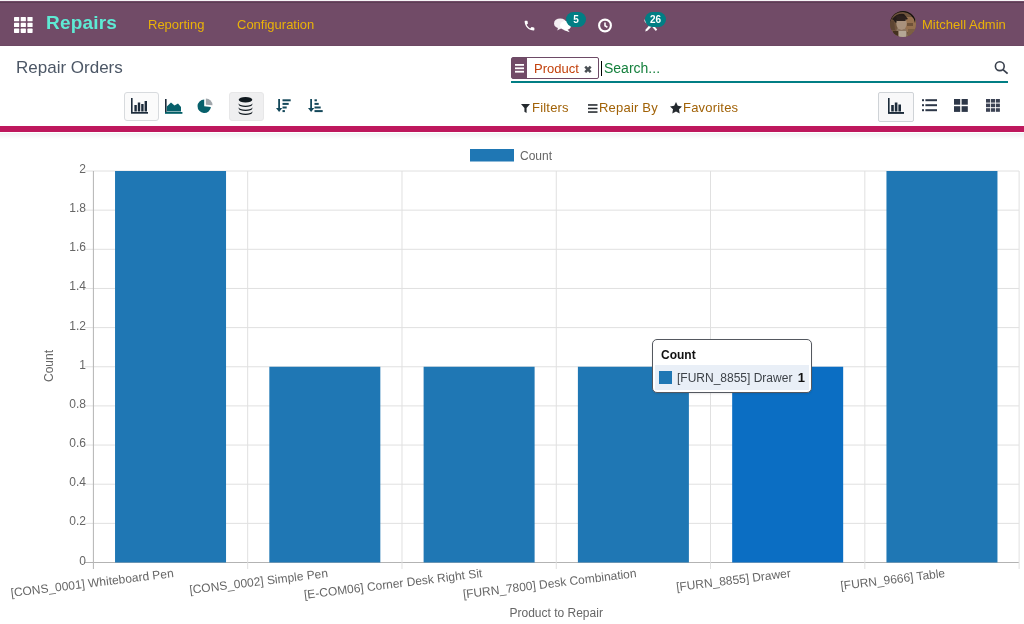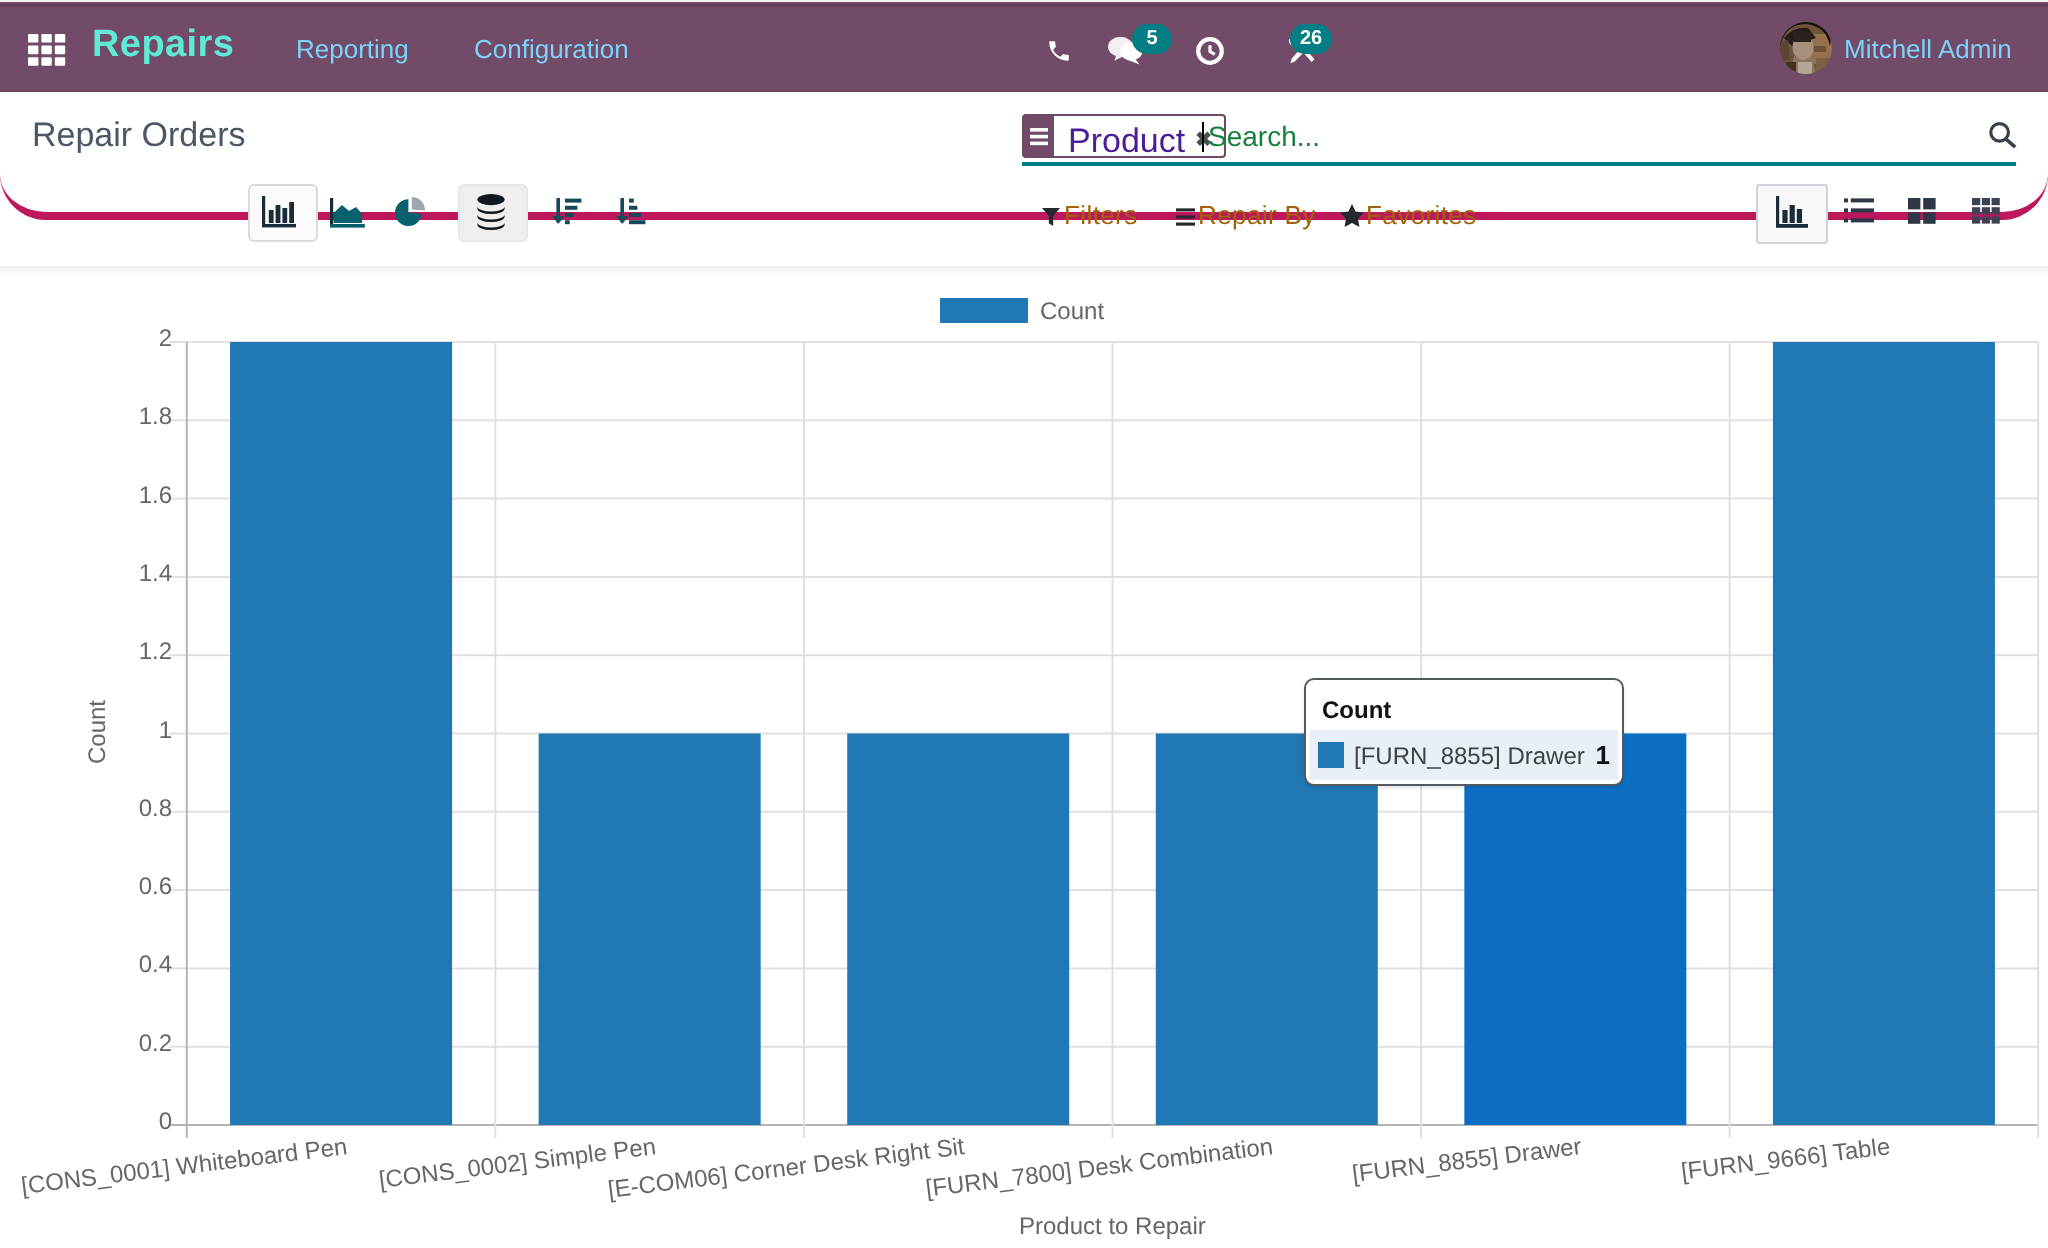--- a/index.html
+++ b/index.html
@@ -4,41 +4,41 @@
 <style>
   * { margin:0; padding:0; box-sizing:border-box; }
   html,body { width:1024px; height:624px; overflow:hidden; background:#fff;
     font-family:"Liberation Sans", sans-serif; }
   #app { position:relative; width:1024px; height:624px; }
   .abs { position:absolute; }
 
   
   #nav { position:absolute; left:0; top:0; width:1024px; height:46px;
     background:#714B67; border-top:1px solid #f6f4f6; border-bottom:1px solid rgba(87,57,80,0.13); }
-  #nav .navtxt { position:absolute; color:#7dd3fc; font-size:13px; top:16px; }
+  #nav .navtxt { position:absolute; color:#eab308; font-size:13px; top:16px; }
   #brand { position:absolute; left:46px; top:11px; color:#5eead4; font-size:19px; font-weight:700; letter-spacing:0.2px; }
 
   
-  #cp { position:absolute; left:0; top:46px; width:1024px; height:64px; background:#fff;
-    border-bottom:4px solid #be185d;border-radius:23px; }
+  #cp { position:absolute; left:0; top:46px; width:1024px; height:86px; background:#fff;
+    border-bottom:6px solid #be185d; }
   #cpshadow { position:absolute; left:0; top:133px; width:1024px; height:6px;
     background:linear-gradient(#f0f1f3,#ffffff); }
   #title { position:absolute; left:16px; top:12px; font-size:17px; color:#4c5766; }
   #measures { position:absolute; left:16px; top:46px; width:102px; height:29px;
     background:#017e84; border:1px solid #01757b; border-radius:3px; color:#fff;
     font-size:12px; font-weight:700; letter-spacing:0.4px; text-align:center; line-height:27px; }
   .iconbox { position:absolute; top:46px; width:35px; height:29px; border-radius:3px; }
   #box-bar  { left:124px; background:#fbfbfb; border:1px solid #d8dbde; }
   #box-db   { left:229px; background:#efeff0; border:1px solid #e7e7e8; }
 
   
   #facet { position:absolute; left:511px; top:11px; height:22px; border:1px solid #6d4a66;
     border-radius:2px; background:#fff; display:flex; align-items:stretch; }
   #facet .ficon { width:15px; background:#714B67; display:flex; align-items:center; justify-content:center; }
-  #facet .flabel { font-size:17px; color:#4c1d95; padding:3px 5px 0 7px; }
+  #facet .flabel { font-size:13px; color:#c2410c; padding:3px 5px 0 7px; }
   #facet .fx { font-size:10px; color:#4a4f54; font-weight:700; padding:6px 6px 0 0; }
   #caret-line { position:absolute; left:601px; top:15px; width:1px; height:15px; background:#000; }
   #searchph { position:absolute; left:604px; top:14px; font-size:14px; color:#15803d; }
   #sunderline { position:absolute; left:511px; top:35px; width:497px; height:2px; background:#017e84; }
 
   .cptxt { position:absolute; top:54px; font-size:13px; font-weight:400; color:#a16207; letter-spacing:0.2px; }
 
   #box-view { position:absolute; left:878px; top:46px; width:36px; height:30px;
     background:#f8f8f9; border:1px solid #cfd3d7; border-radius:2px; }
 

